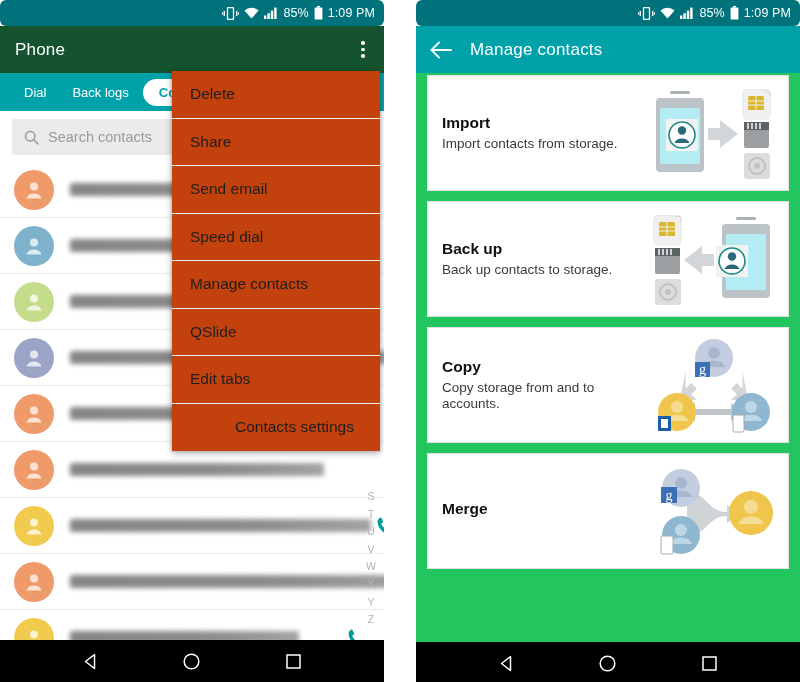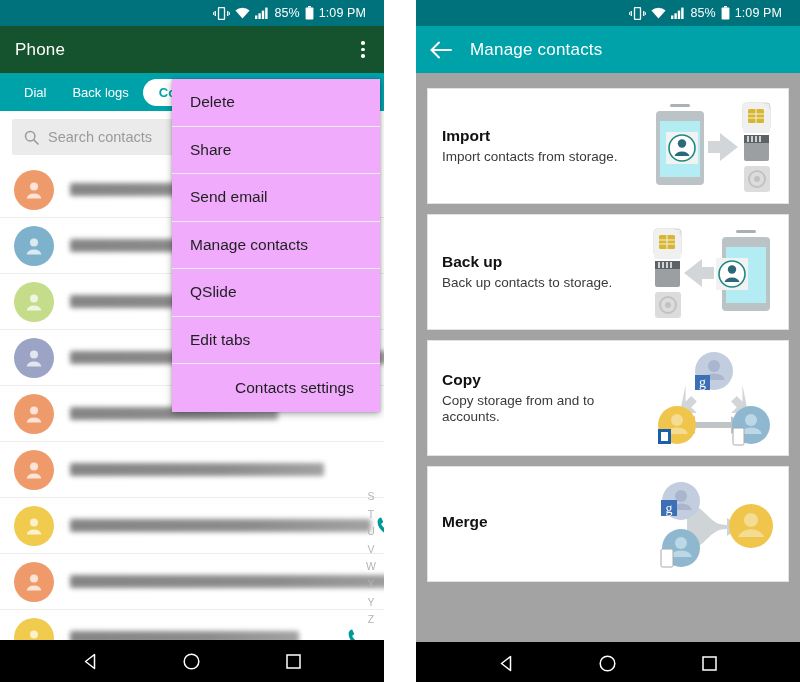--- a/index.html
+++ b/index.html
@@ -25,23 +25,24 @@
   .gutter      { width: 32px;  height: 682px; background:#ffffff; }
   .phone-right { width: 384px; height: 682px; }
 
   
   .statusbar {
     height: 26px;
     background: #00727c;
     display: flex;
     align-items: center;
     justify-content: flex-end;
-    padding-right: 18px;
+    padding-right: 9px;
     box-sizing: border-box;
     color: #ffffff;
+    border-radius: 6px;
   }
   .sb-icons { display:flex; align-items:center; gap:5px; }
   .sb-text {
     font-size: 12.5px;
     color:#ffffff;
     letter-spacing: .1px;
     line-height: 1;
   }
   .sb-ico { display:block; }
 
@@ -175,44 +176,44 @@
     font-size: 10.5px;
     color: #b4b4b4;
     line-height: 17.6px;
     height: 17.6px;
     display:block;
   }
 
   
   .menu {
     position: absolute;
-    left: 172px; top: 79px;
+    left: 172px; top: 71px;
     width: 208px;
-    background: #f0abfc;
+    background: #c2410c;
     box-shadow: 0 2px 7px rgba(0,0,0,.34), 0 0 2px rgba(0,0,0,.2);
     z-index: 40;
   }
   .menu-item {
     height: 47.5px;
     display: flex;
     align-items: center;
     padding-left: 18px;
     box-sizing: border-box;
     font-size: 15.5px;
     color: #1f1f1f;
     border-bottom: 1px solid #ededed;
     white-space: nowrap;
   }
   .menu-item:last-child { border-bottom: none; margin-left: 45px; }
 
   
   .manage-body {
-    background: #a3a3a3;
+    background: #22c55e;
     height: 569px;
-    padding: 15px 11px 0 11px;
+    padding: 2px 11px 0 11px;
     box-sizing: border-box;
   }
   .card {
     background: #ffffff;
     border: 1px solid #e2e2e2;
     height: 116px;
     margin-bottom: 10px;
     position: relative;
     display: flex;
     align-items: center;
@@ -450,20 +451,21 @@
           <span>X</span>
           <span>Y</span>
           <span>Z</span>
         </div>
     </div>
 
     <div class="menu" id="overflow-menu">
         <div class="menu-item">Delete</div>
         <div class="menu-item">Share</div>
         <div class="menu-item">Send email</div>
+        <div class="menu-item">Speed dial</div>
         <div class="menu-item">Manage contacts</div>
         <div class="menu-item">QSlide</div>
         <div class="menu-item">Edit tabs</div>
         <div class="menu-item">Contacts settings</div>
       </div>
 
     <div class="navbar" style="position:absolute;bottom:0;left:0;width:384px;">
       <svg width="19" height="19" viewBox="0 0 19 19">
         <path d="M13.5 2.5 L4.5 9.5 L13.5 16.5 Z" fill="none" stroke="#fff" stroke-width="1.5" stroke-linejoin="round"></path>
       </svg>

